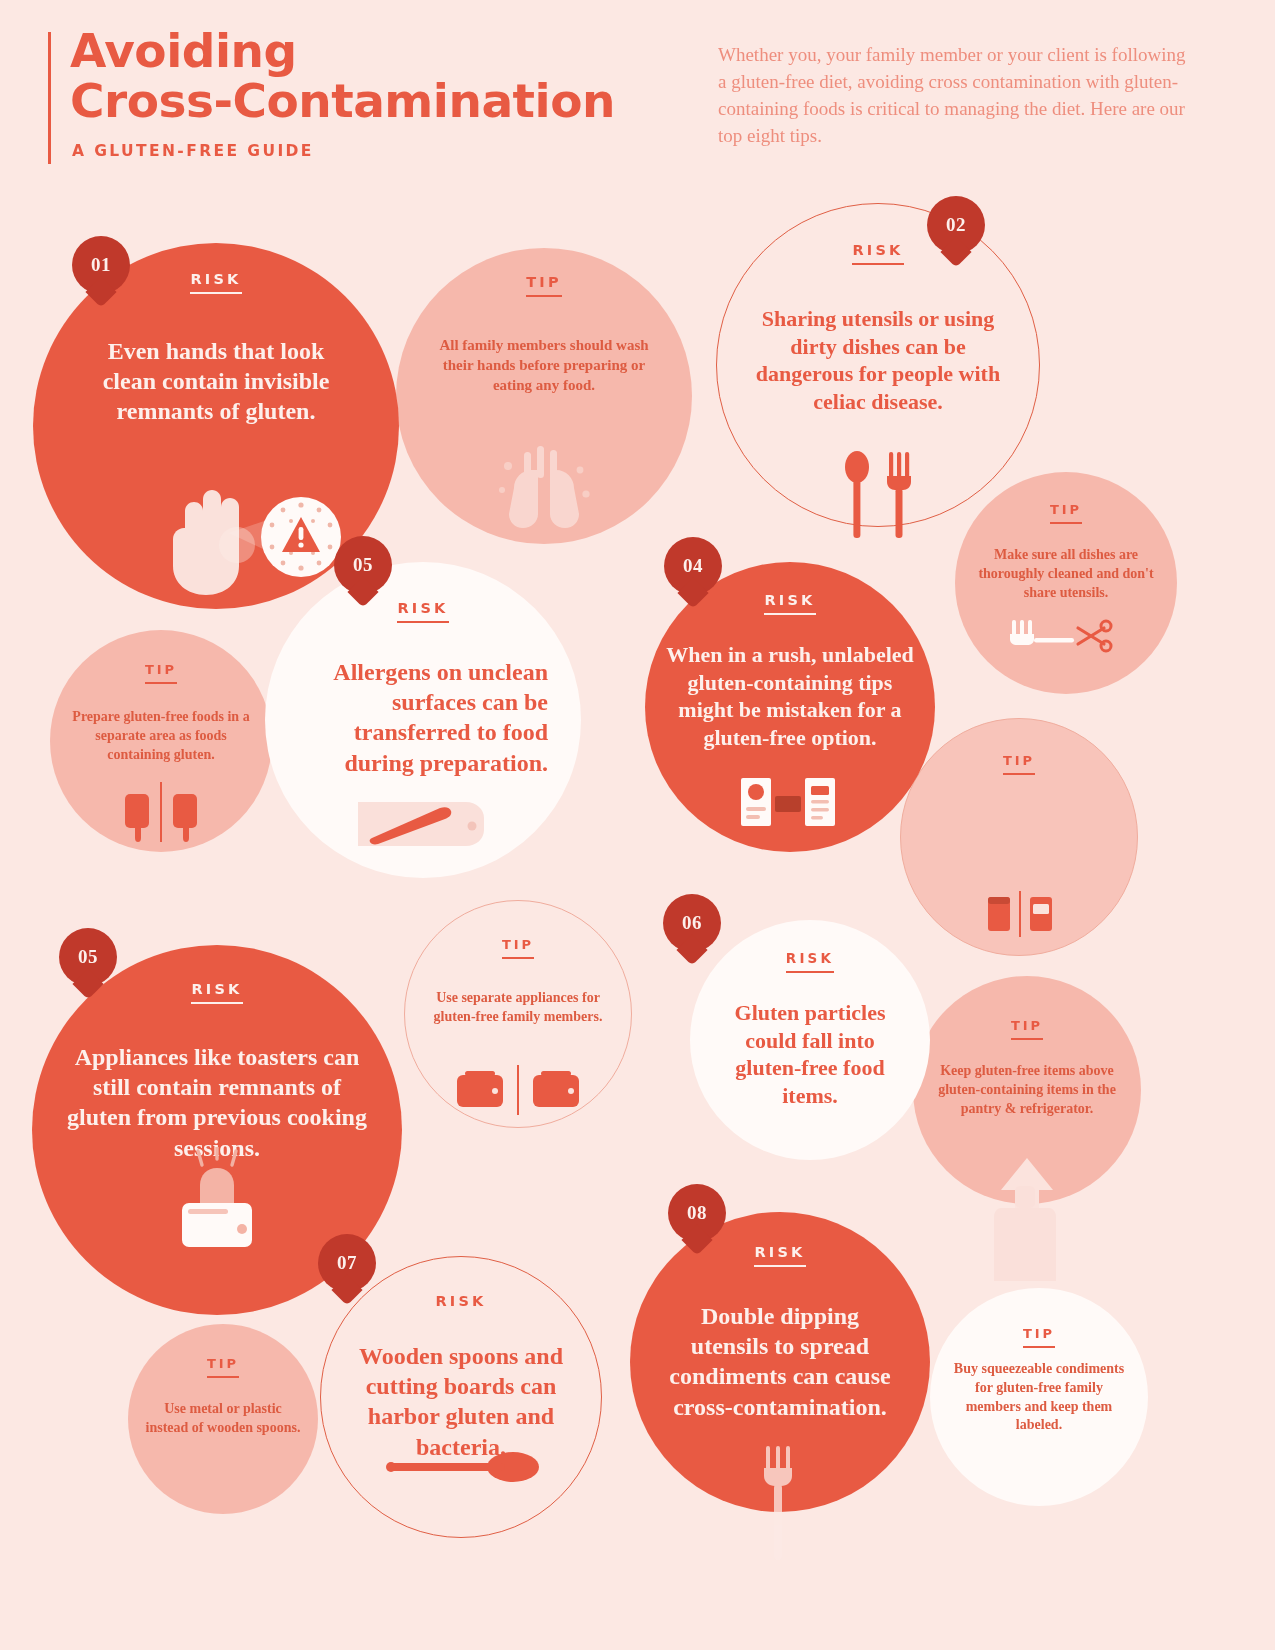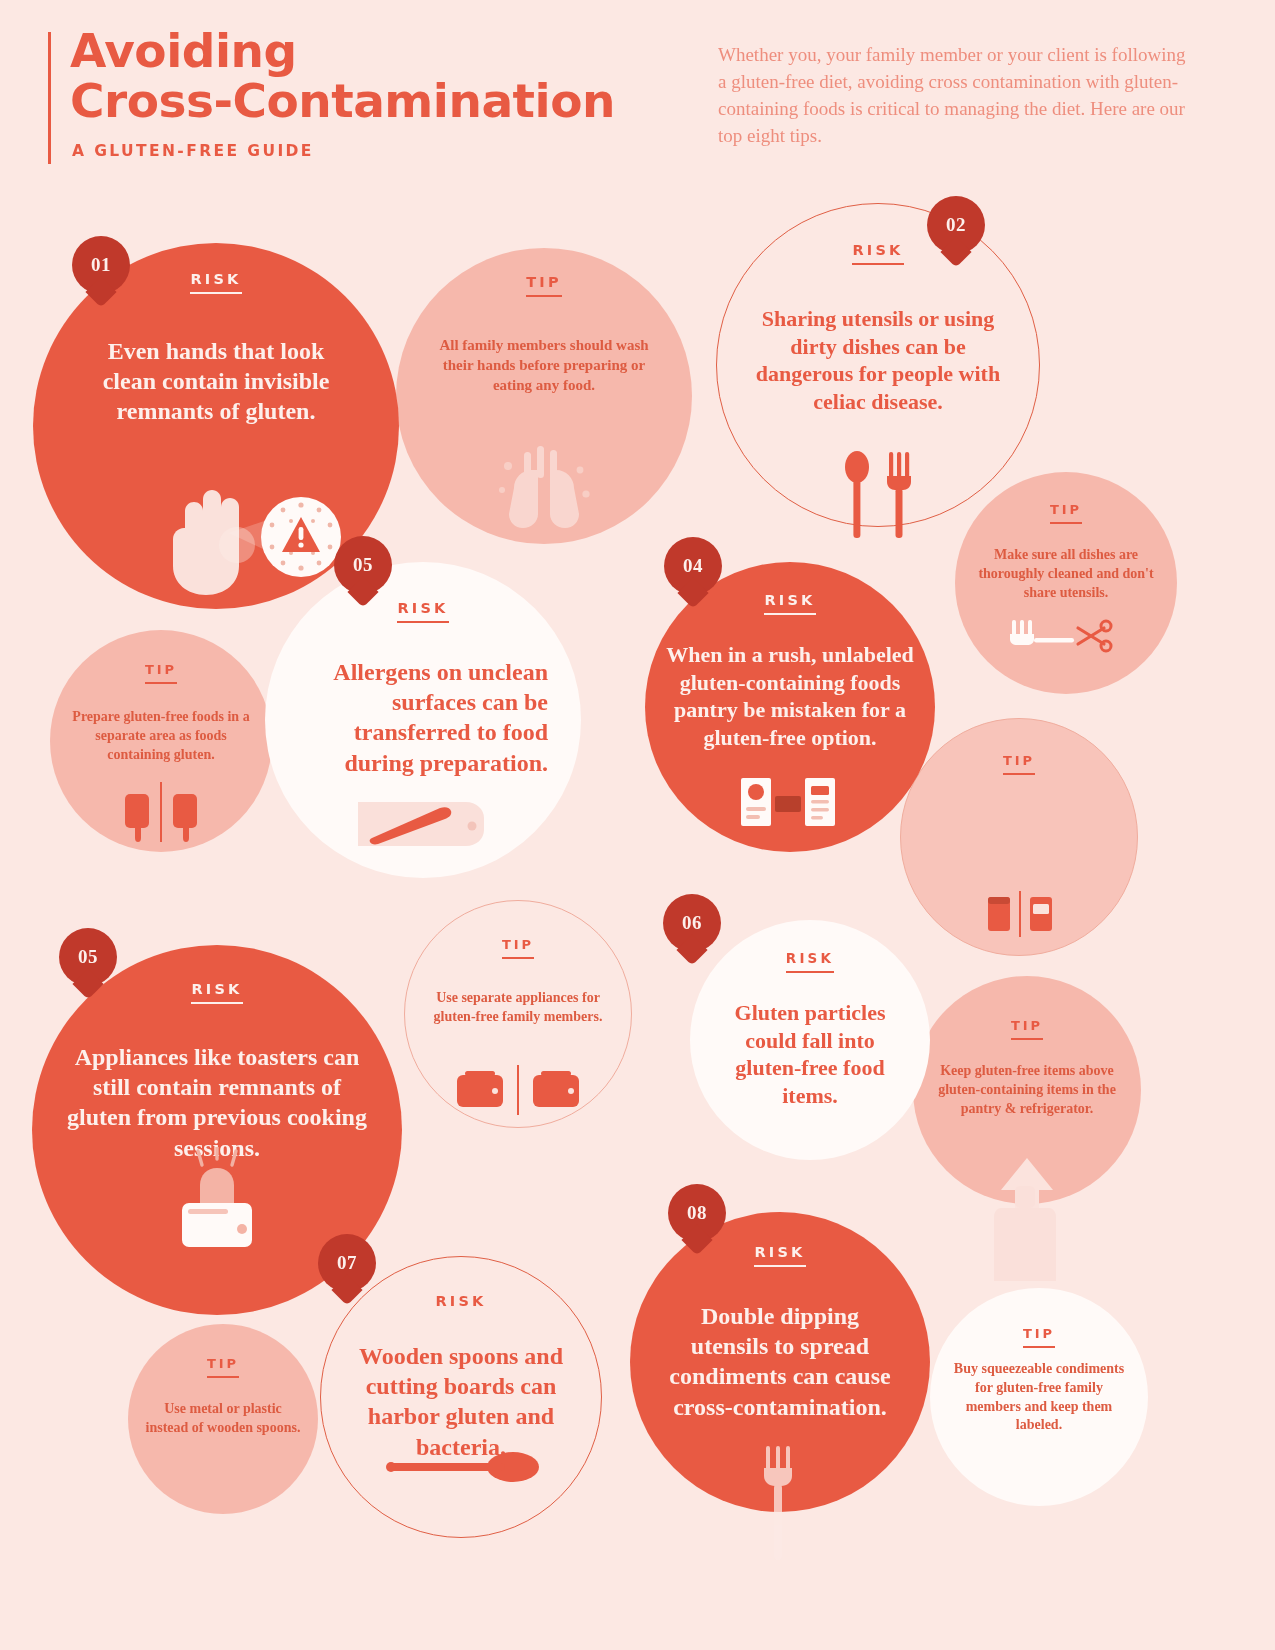--- a/index.html
+++ b/index.html
@@ -256,21 +256,21 @@
       <rect x="18" y="6" width="22" height="34" rx="3" fill="#E85A43"></rect>
       <rect x="18" y="6" width="22" height="7" rx="3" fill="#C94A35"></rect>
       <rect x="49" y="0" width="2" height="46" fill="#E85A43"></rect>
       <rect x="60" y="6" width="22" height="34" rx="3" fill="#E85A43"></rect>
       <rect x="63" y="13" width="16" height="10" rx="1.5" fill="#FBE3DD"></rect>
     </svg>
   </div>
 
   <div class="circ c-solid" style="left:645px; top:562px; width:290px; height:290px; padding-top:30px;">
     <div class="label label-white">RISK</div>
-    <div class="body-txt risk-txt-sm t-white" style="width:254px; margin-top:26px;">When in a rush, unlabeled gluten-containing foods pantry be mistaken for a gluten-free option.</div>
+    <div class="body-txt risk-txt-sm t-white" style="width:254px; margin-top:26px;">When in a rush, unlabeled gluten-containing tips might be mistaken for a gluten-free option.</div>
     <svg class="icon-wrap" width="110" height="62" style="left:90px; top:212px;" viewBox="0 0 110 62">
       <rect x="6" y="4" width="30" height="48" rx="2" fill="#FFFAF8"></rect>
       <circle cx="21" cy="18" r="8" fill="#E85A43"></circle>
       <rect x="11" y="33" width="20" height="4" rx="2" fill="#F3BEB2"></rect>
       <rect x="11" y="41" width="14" height="4" rx="2" fill="#F3BEB2"></rect>
       <rect x="40" y="22" width="26" height="16" rx="2" fill="#B8402C"></rect>
       <rect x="70" y="4" width="30" height="48" rx="2" fill="#FFFAF8"></rect>
       <rect x="76" y="12" width="18" height="9" rx="1.5" fill="#E85A43"></rect>
       <rect x="76" y="26" width="18" height="3.5" rx="1.7" fill="#F3BEB2"></rect>
       <rect x="76" y="34" width="18" height="3.5" rx="1.7" fill="#F3BEB2"></rect>

